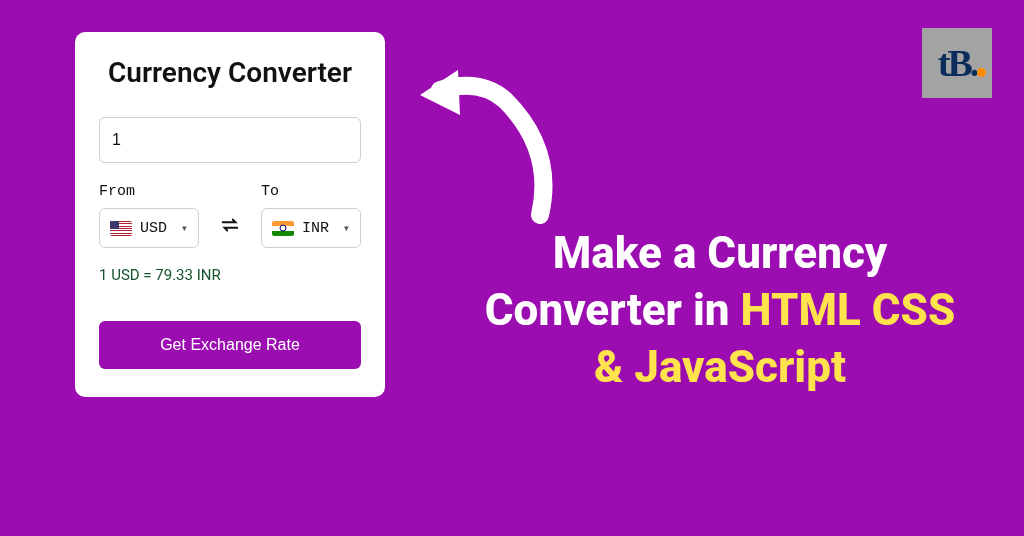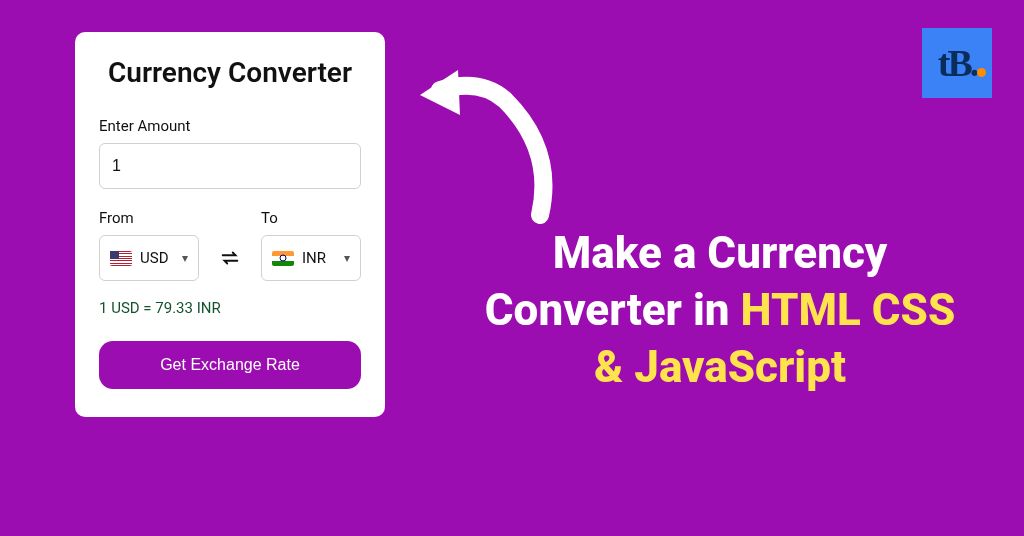--- a/index.html
+++ b/index.html
@@ -41,31 +41,32 @@
       font-size: 16px;
       padding: 0 12px;
       color: #111;
       margin-bottom: 20px;
     }
     .row {
       display: flex;
       align-items: flex-end;
       gap: 15px;
       margin-bottom: 18px;
+      font-family: Liberation Mono, monospace;
     }
     .col { flex: 1; }
     .swap {
       width: 32px;
       height: 46px;
       display: flex;
       align-items: center;
       justify-content: center;
     }
     .currency-select {
-      height: 46px;
+      height: 40px;
       border: 1px solid #d0d0d0;
       border-radius: 6px;
       display: flex;
       align-items: center;
       padding: 0 10px;
       gap: 8px;
       background: #fff;
       cursor: pointer;
     }
     .flag {
@@ -111,23 +112,24 @@
       font-size: 15px;
       color: #14532d;
       margin-bottom: 24px;
     }
     .btn {
       width: 100%;
       height: 48px;
       background: #9b0db0;
       color: #fff;
       border: none;
-      border-radius: 14px;
+      border-radius: 6px;
       font-size: 16px;
       cursor: pointer;
+      margin-top: 13px;
     }
     .arrow {
       position: absolute;
       left: 410px;
       top: 60px;
     }
     .headline {
       position: absolute;
       left: 470px;
       top: 225px;
@@ -138,21 +140,21 @@
       line-height: 1.3;
       color: #fff;
     }
     .headline .hl { color: #ffe34d; }
     .logo {
       position: absolute;
       right: 32px;
       top: 28px;
       width: 70px;
       height: 70px;
-      background: #3b82f6;
+      background: #a3a3a3;
       display: flex;
       align-items: center;
       justify-content: center;
     }
     .logo-inner {
       font-family: Georgia, serif;
       font-size: 38px;
       font-weight: bold;
       color: #0a2d5c;
       position: relative;
@@ -167,21 +169,20 @@
       background: #ff8c00;
       border-radius: 50%;
     }
   </style>
 </head>
 <body>
 
 <div class="card">
   <h1 class="card-title">Currency Converter</h1>
 
-  <label class="field-label">Enter Amount</label>
   <input class="amount-input" type="text" value="1" style="">
 
   <div class="row">
     <div class="col">
       <label class="field-label">From</label>
       <div class="currency-select">
         <span class="flag flag-us"></span>
         <span class="code">USD</span>
         <span class="chev">▾</span>
       </div>

